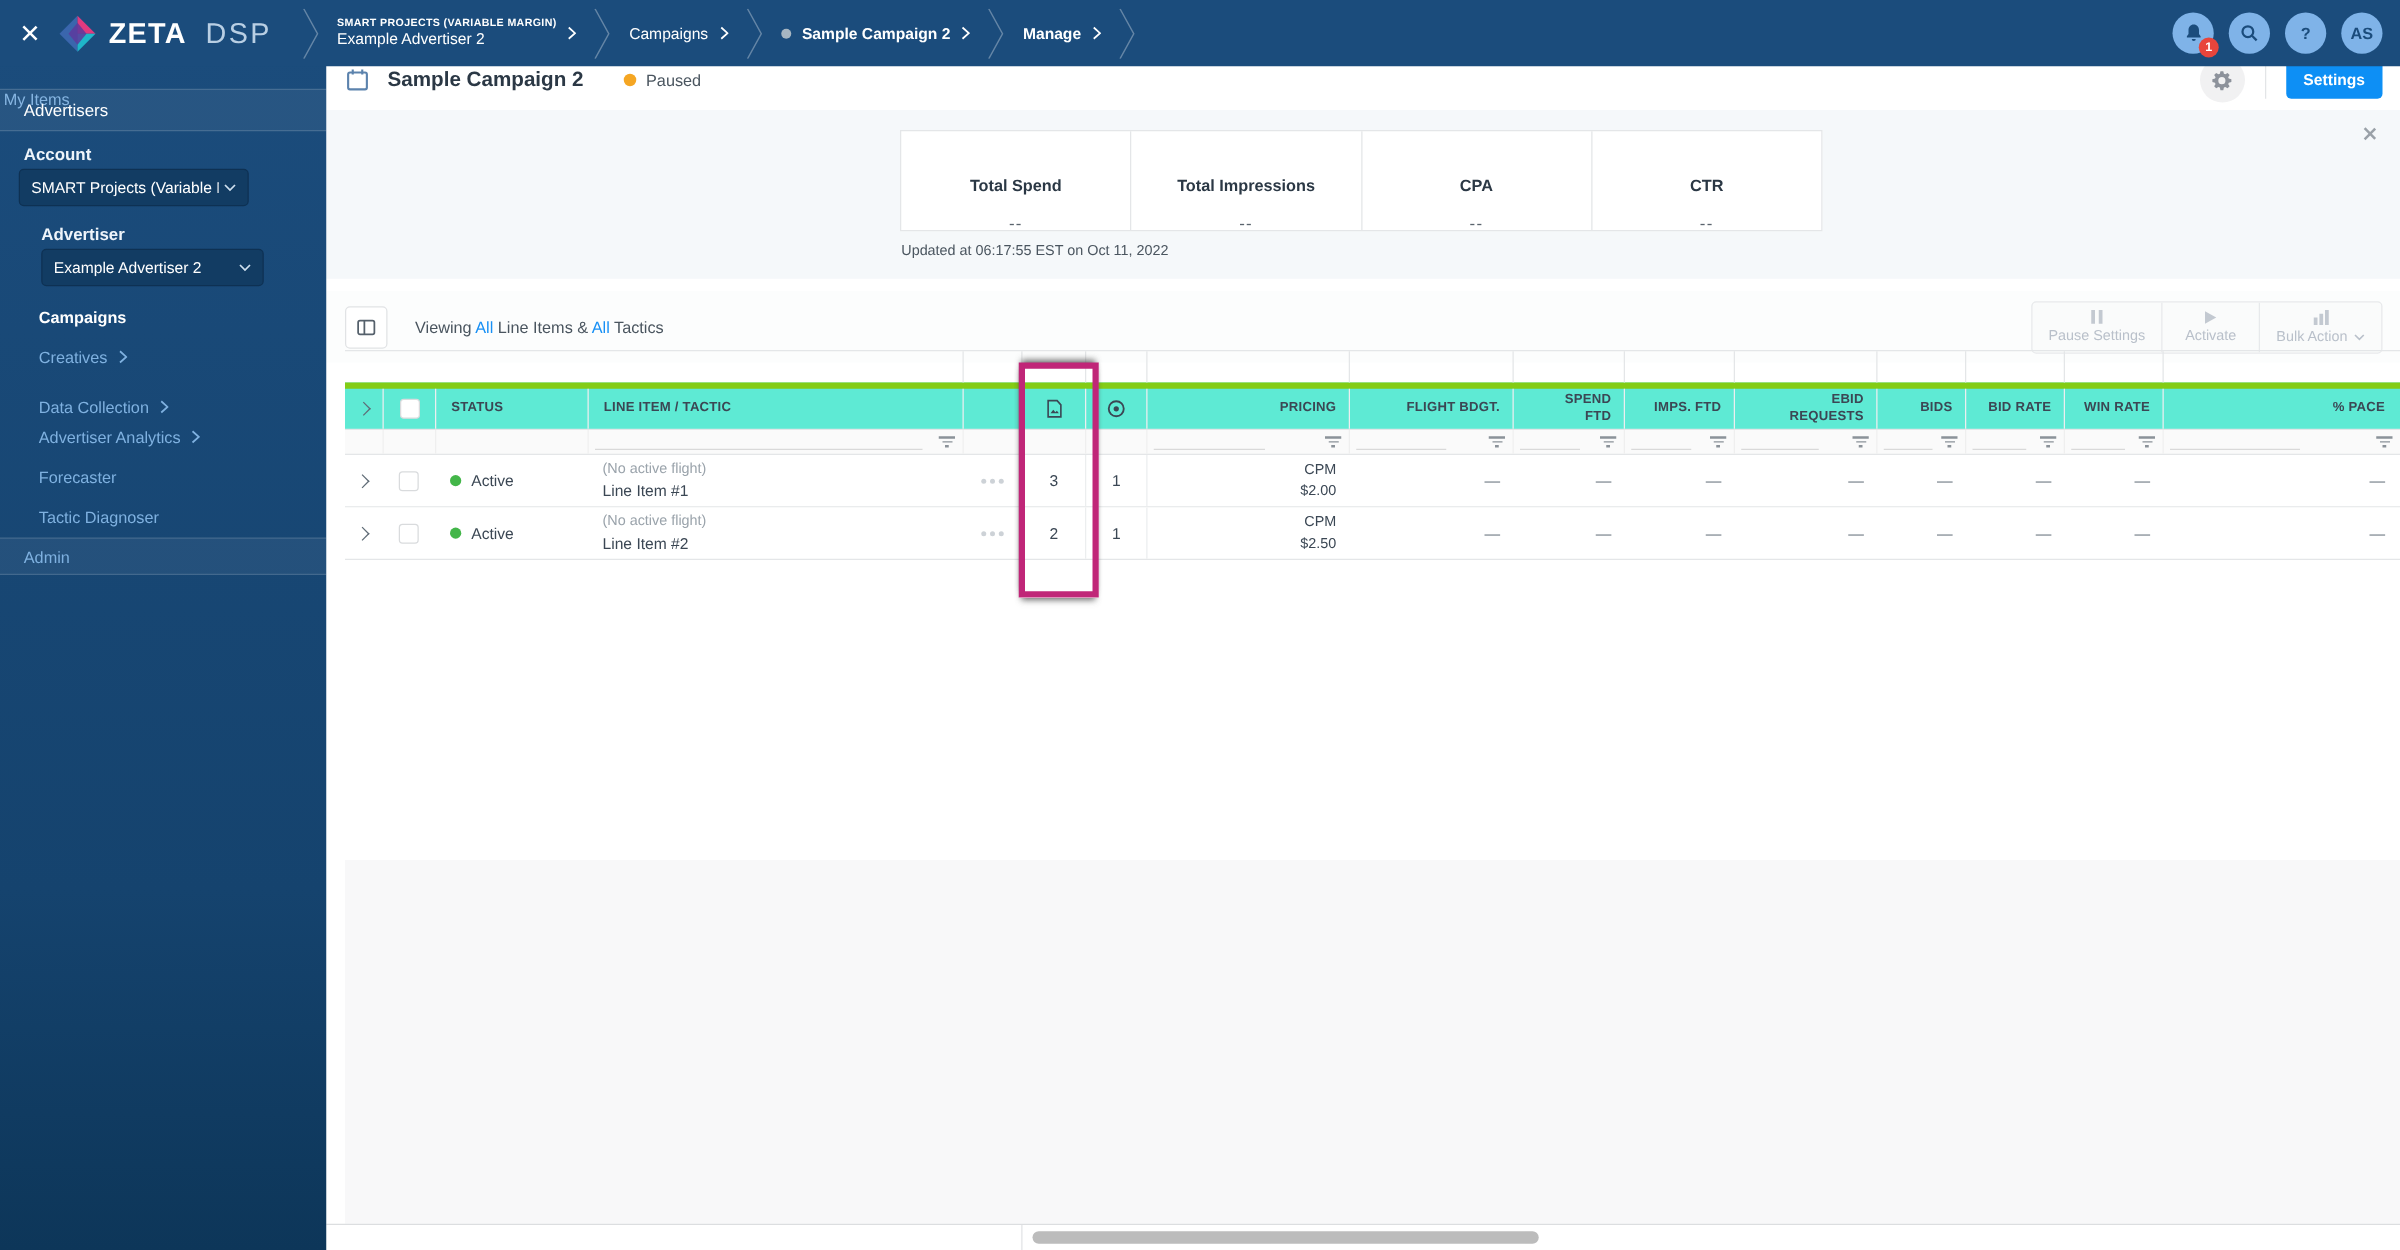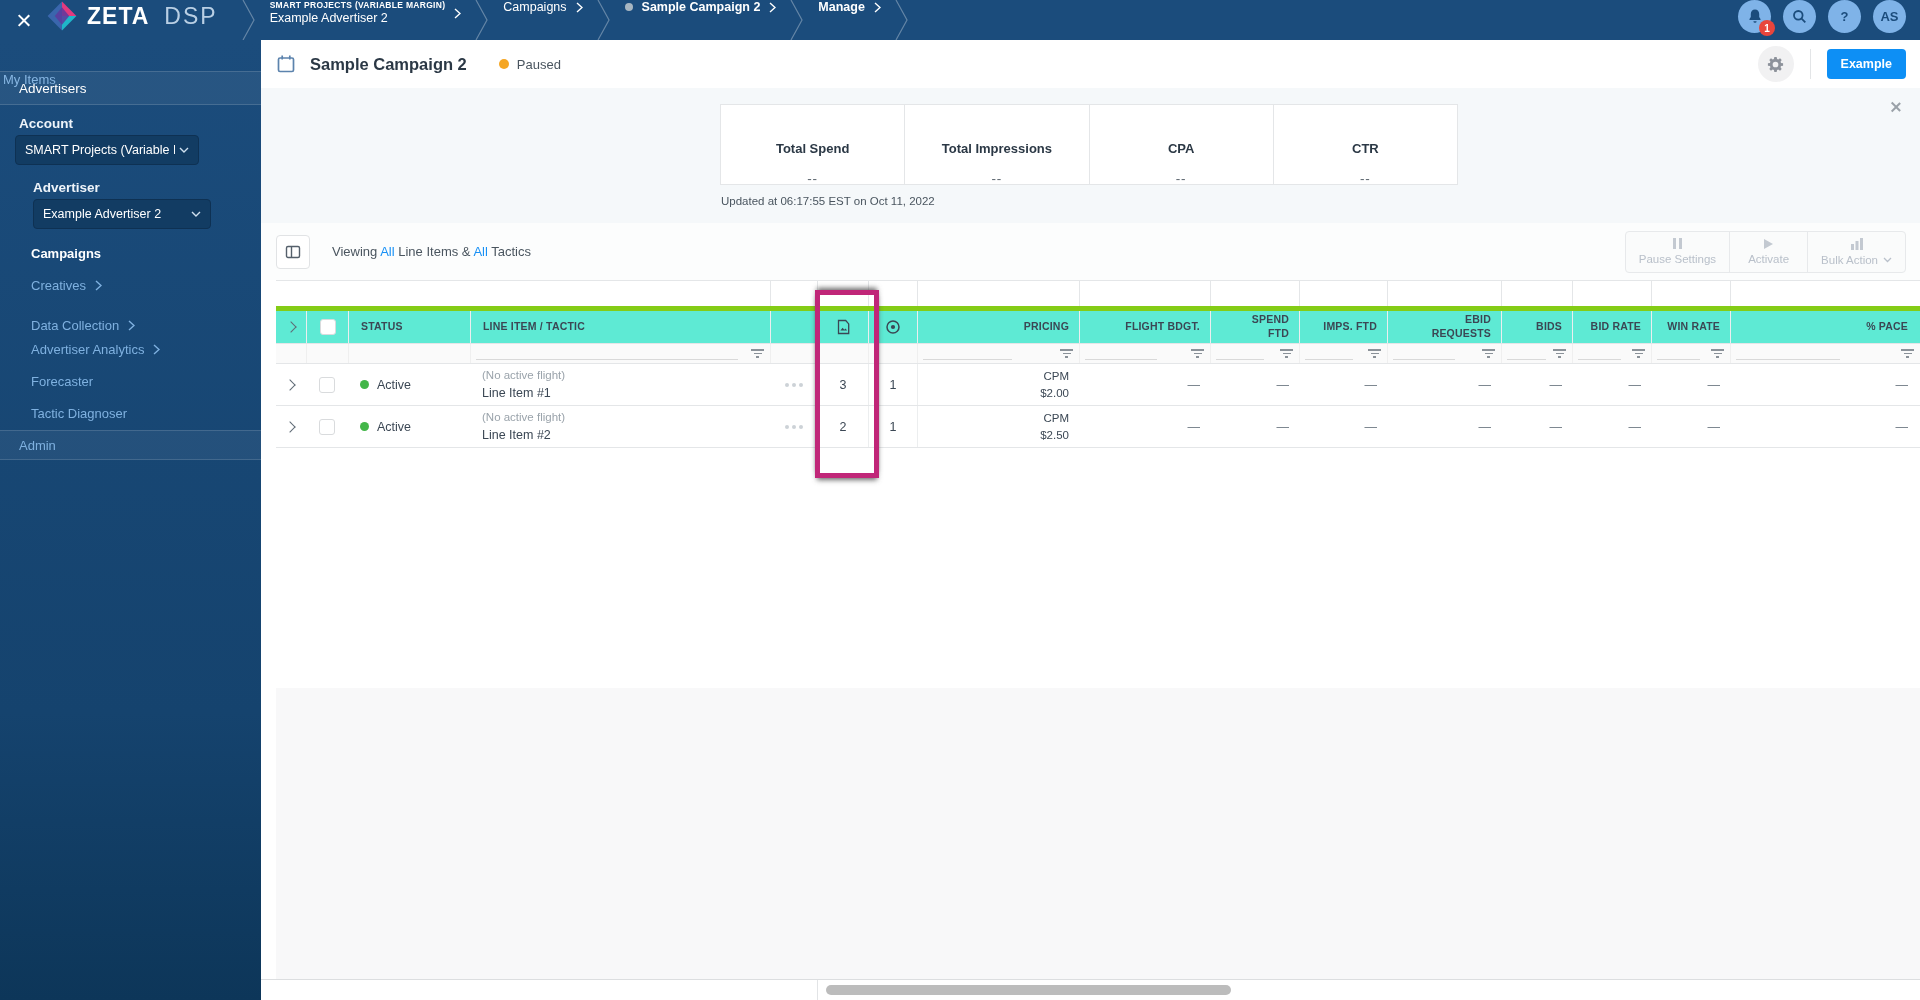--- a/index.html
+++ b/index.html
@@ -3,21 +3,21 @@
 <meta charset="utf-8">
 <style>
   * { box-sizing: border-box; margin: 0; padding: 0; }
   html,body { width:1920px; height:1000px; }
   body {
     font-family: "Liberation Sans", sans-serif;
     background:#fff; position:relative; overflow:hidden;
     color:#3b4754;
   }
   
-  .topbar { position:absolute; top:0; left:0; right:0; height:40px; background:#1b4c7c; display:flex; align-items:flex-start; z-index:6; }
+  .topbar { position:absolute; top:0; left:0; right:0; height:53px; background:#1b4c7c; display:flex; align-items:center; z-index:6; }
   .tb-close { width:46px; height:40px; display:flex; align-items:center; justify-content:center; cursor:pointer; }
   .x-icon { position:relative; width:15px; height:15px; }
   .x-icon::before,.x-icon::after { content:""; position:absolute; left:7px; top:0; width:1.8px; height:15px; background:#fff; }
   .x-icon::before { transform:rotate(45deg); }
   .x-icon::after { transform:rotate(-45deg); }
   .brand { display:flex; align-items:center; gap:9px; margin-right:10px; }
   .brand-name { font-size:23px; font-weight:bold; color:#fff; letter-spacing:1px; }
   .brand-suffix { font-size:23px; color:#b9cfe4; letter-spacing:2px; margin-left:6px; }
   .bc-sep { margin:0 14px; flex:none; }
   .crumb { display:flex; align-items:center; color:#fff; font-size:12.5px; white-space:nowrap; }
@@ -57,21 +57,21 @@
   .stats-card { position:absolute; left:459px; top:16px; width:738px; height:81px; background:#fff; border:1px solid #e4e6e8; display:flex; }
   .stat-cell { flex:1; padding-top:16px; text-align:center; }
   .stat-cell + .stat-cell { border-left:1px solid #e4e6e8; }
   .stat-label { font-size:13px; font-weight:bold; color:#2b3845;margin-top:20px; }
   .stat-value { font-size:13.5px; color:#5a646d; margin-top:15px; letter-spacing:1px; }
   .stats-updated { position:absolute; left:460px; top:107px; font-size:11.5px; color:#4a555f; }
   .stats-close { position:absolute; right:17px; top:12px; width:14px; height:14px; cursor:pointer; }
   .stats-close::before,.stats-close::after { content:""; position:absolute; left:6px; top:1px; width:1.5px; height:12px; background:#9aa1a8; }
   .stats-close::before { transform:rotate(45deg); } .stats-close::after { transform:rotate(-45deg); }
   
-  .lt-toolbar { position:absolute; top:183px; left:0; right:0; height:57px; background:#fcfdfd; display:flex; align-items:center; padding:0 14px 0 15px; }
+  .lt-toolbar { position:absolute; top:193px; left:0; right:0; height:57px; background:#fcfdfd; display:flex; align-items:center; padding:0 14px 0 15px; }
   .col-btn { width:34px; height:34px; border:1px solid #e1e3e5; border-radius:4px; background:#fff; display:flex; align-items:center; justify-content:center; cursor:pointer; }
   .viewing { margin-left:22px; font-size:13px; color:#4a555f; }
   .viewing .all-link { color:#1890f5; cursor:pointer; }
   .disabled-group { margin-left:auto; display:flex; border:1px solid #e7e9eb; border-radius:4px; background:#fafbfb; overflow:hidden; }
   .dis-btn { display:flex; flex-direction:column; align-items:center; justify-content:center; gap:4px; padding:6px 13px; color:#b9c0ca; font-size:11.5px; cursor:default; min-width:78px; }
   .dis-btn + .dis-btn { border-left:1px solid #e7e9eb; }
   .dis-label { display:flex; align-items:center; gap:5px; white-space:nowrap; }
   .pause-bars { display:flex; gap:3px; height:11px; align-items:center; }
   .pause-bars i { width:3px; height:11px; background:#c3c9d1; }
   .play-tri { width:0; height:0; border-left:9px solid #c3c9d1; border-top:5.5px solid transparent; border-bottom:5.5px solid transparent; }
@@ -271,21 +271,21 @@
     <span class="ch-status">
       <span class="dot orange"></span>
       <span>Paused</span>
     </span>
     <div class="gear-btn">
       <svg width="19" height="19" viewBox="0 0 20 20">
         <path fill="#8d929b" d="M18 11.2v-2.4l-2.2-.5a6 6 0 00-.5-1.2l1.2-1.9-1.7-1.7-1.9 1.2c-.4-.2-.8-.4-1.2-.5L11.2 2H8.8l-.5 2.2c-.4.1-.8.3-1.2.5L5.2 3.5 3.5 5.2l1.2 1.9c-.2.4-.4.8-.5 1.2L2 8.8v2.4l2.2.5c.1.4.3.8.5 1.2l-1.2 1.9 1.7 1.7 1.9-1.2c.4.2.8.4 1.2.5l.5 2.2h2.4l.5-2.2c.4-.1.8-.3 1.2-.5l1.9 1.2 1.7-1.7-1.2-1.9c.2-.4.4-.8.5-1.2l2.2-.5zM10 13a3 3 0 110-6 3 3 0 010 6z"></path>
       </svg>
     </div>
     <div class="ch-divider"></div>
-    <button class="actions-btn">Example</button>
+    <button class="actions-btn">Settings</button>
   </div>
 
   <div class="stats-section">
     <div class="stats-card">
       <div class="stat-cell">
         <div class="stat-label">Total Spend</div>
         <div class="stat-value">--</div>
       </div>
       <div class="stat-cell">
         <div class="stat-label">Total Impressions</div>

